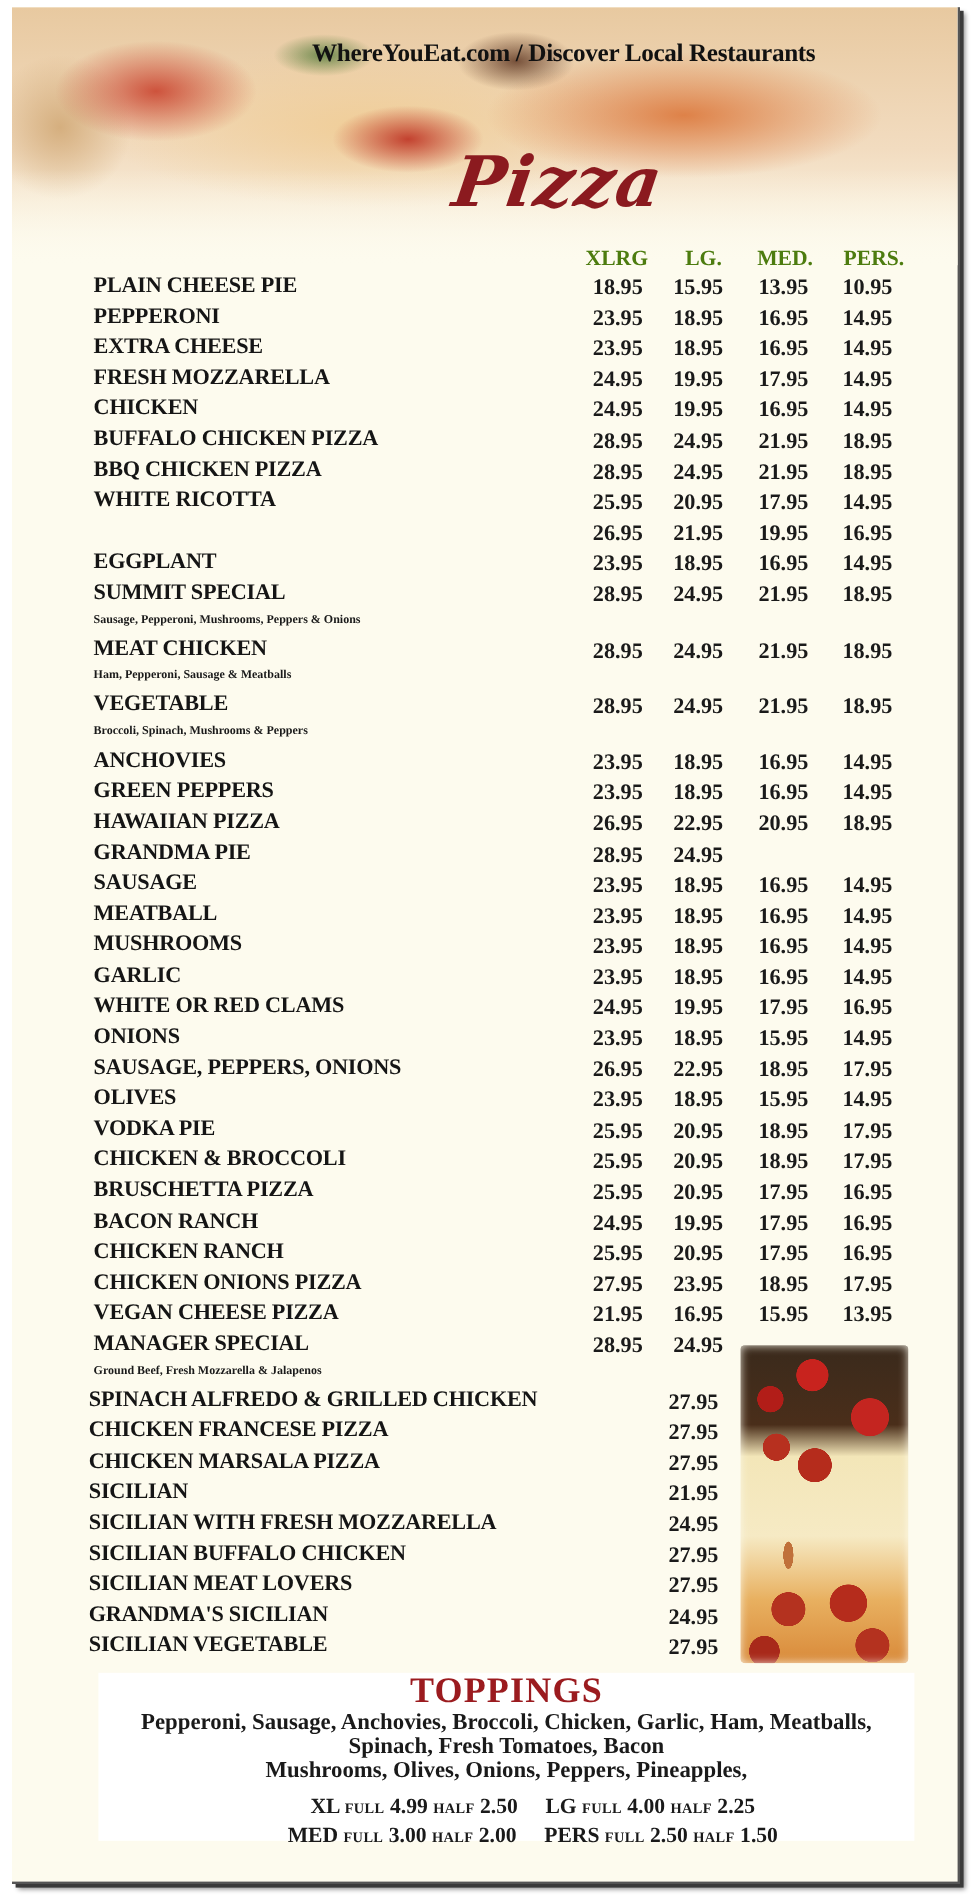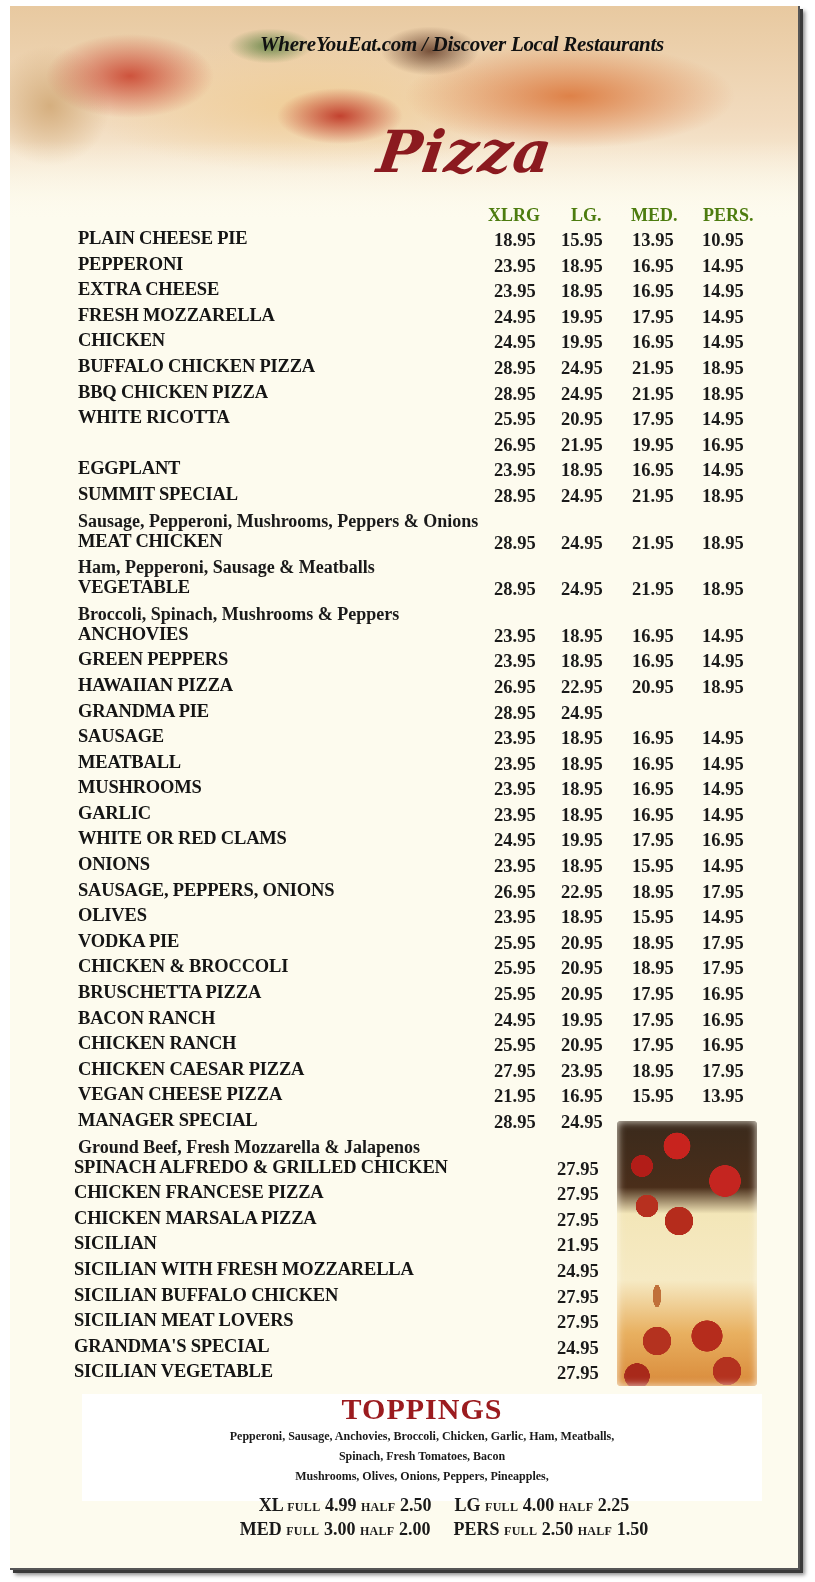--- a/index.html
+++ b/index.html
@@ -31,21 +31,21 @@
       radial-gradient(ellipse 300px 90px at 300px 100px, rgba(240,205,150,0.95), rgba(240,205,150,0) 75%),
       radial-gradient(ellipse 80px 80px at 40px 100px, rgba(210,170,120,0.9), rgba(210,170,120,0) 75%),
       linear-gradient(180deg, #e8c9a0 0%, #f2dcc0 55%, #fdfbee 100%);
   }
   .hero::after {
     content: ""; position: absolute; left: 0; right: 0; bottom: 0; height: 80px;
     background: linear-gradient(180deg, rgba(253,251,238,0) 0%, #fdfbee 100%);
   }
   .watermark {
     position: absolute; left: 250px; top: 26px;
-    font-family: "Liberation Serif", serif; font-style: italic; font-weight: bold;
+    font-family: "Liberation Serif", serif; font-weight: bold;
     font-size: 21px; color: #111; letter-spacing: -0.3px;
     z-index: 3;
   }
   .pizza-title {
     position: absolute; left: 368px; top: 112px;
     font-family: "DejaVu Serif", serif; font-style: italic; font-weight: bold;
     font-size: 58px; color: #8b1a1f; z-index: 3;
     transform: skewX(-8deg);
     letter-spacing: 1px;
   }
@@ -64,21 +64,21 @@
     font-weight: bold; font-size: 18.5px; color: #151515; white-space: nowrap;
     letter-spacing: -0.2px;
   }
   .row .price {
     position: absolute; top: 2px; font-weight: bold; font-size: 18.5px; color: #1a1a1a;
   }
   .desc {
     position: relative; height: 21px;
   }
   .desc span {
-    position: absolute; left: 68px; top: 1px; font-weight: bold; font-size: 18px; color: #1a1a1a;
+    position: absolute; left: 68px; top: 1px; font-weight: bold; font-size: 10px; color: #1a1a1a;
     white-space: nowrap;
   }
   .c0 { left: 484px; } .c1 { left: 551px; } .c2 { left: 622px; } .c3 { left: 692px; }
   .single .price { left: 547px; }
   .single .name { left: 64px; text-align: center; }
   .photo {
     position: absolute; left: 607px; top: 1115px; width: 140px; height: 265px; z-index: 3;
     border-radius: 4px;
     background:
       radial-gradient(circle 22px at 60px 25px, #c8231e 60%, rgba(200,35,30,0) 62%),
@@ -88,30 +88,30 @@
       radial-gradient(circle 20px at 62px 100px, #b52c1c 70%, rgba(181,44,28,0) 72%),
       radial-gradient(ellipse 6px 16px at 40px 175px, #c0703a 70%, rgba(192,112,58,0) 72%),
       radial-gradient(circle 20px at 40px 220px, #b4321f 70%, rgba(180,50,31,0) 72%),
       radial-gradient(circle 22px at 90px 215px, #b52c1c 70%, rgba(181,44,28,0) 72%),
       radial-gradient(circle 20px at 110px 250px, #b4321f 70%, rgba(180,50,31,0) 72%),
       radial-gradient(circle 18px at 20px 255px, #a8291a 70%, rgba(168,41,26,0) 72%),
       linear-gradient(180deg, #3a2a1c 0%, #4a2e1a 25%, #f3e6b8 35%, #f6eac4 60%, #e8b060 80%, #d98a3a 100%);
     box-shadow: 0 0 8px rgba(253,251,238,0.9) inset;
   }
   .toppings {
-    position: absolute; left: 72px; top: 1388px; width: 680px; height: 107px;
+    position: absolute; left: 72px; top: 1388px; width: 680px; height: 140px;
     background: #ffffff; z-index: 2;
     text-align: center;
   }
   .toppings .title {
     font-family: "Liberation Serif", serif; font-weight: bold; font-size: 30px; color: #9b1b1f;
     letter-spacing: 1px; margin-top: 0px; line-height: 30px;
   }
   .toppings .list {
-    font-weight: bold; font-size: 12px; color: #1a1a1a; line-height: 20px; margin-top: 2px;
+    font-weight: bold; font-size: 19px; color: #1a1a1a; line-height: 20px; margin-top: 2px;
   }
   .toppings .prices {
     margin-top: 8px; font-weight: bold; font-size: 18px; color: #1a1a1a; line-height: 22px; padding-left: 44px;
   }
   .toppings .prices .sm { font-size: 12px; letter-spacing: 0.3px; }
   .toppings .prices .gap { display: inline-block; width: 14px; }
 </style>
 </head>
 <body>
 
@@ -338,21 +338,21 @@
         <span class="price c3">16.95</span>
       </div>
       <div class="row">
         <span class="name">CHICKEN RANCH</span>
         <span class="price c0">25.95</span>
         <span class="price c1">20.95</span>
         <span class="price c2">17.95</span>
         <span class="price c3">16.95</span>
       </div>
       <div class="row">
-        <span class="name">CHICKEN CAESAR PIZZA</span>
+        <span class="name">CHICKEN ONIONS PIZZA</span>
         <span class="price c0">27.95</span>
         <span class="price c1">23.95</span>
         <span class="price c2">18.95</span>
         <span class="price c3">17.95</span>
       </div>
       <div class="row">
         <span class="name">VEGAN CHEESE PIZZA</span>
         <span class="price c0">21.95</span>
         <span class="price c1">16.95</span>
         <span class="price c2">15.95</span>
@@ -388,21 +388,21 @@
       </div>
       <div class="row single">
         <span class="name">SICILIAN BUFFALO CHICKEN</span>
         <span class="price">27.95</span>
       </div>
       <div class="row single">
         <span class="name">SICILIAN MEAT LOVERS</span>
         <span class="price">27.95</span>
       </div>
       <div class="row single">
-        <span class="name">GRANDMA'S SPECIAL</span>
+        <span class="name">GRANDMA'S SICILIAN</span>
         <span class="price">24.95</span>
       </div>
       <div class="row single">
         <span class="name">SICILIAN VEGETABLE</span>
         <span class="price">27.95</span>
       </div>
     </div>
 
   <div class="photo"></div>
 

